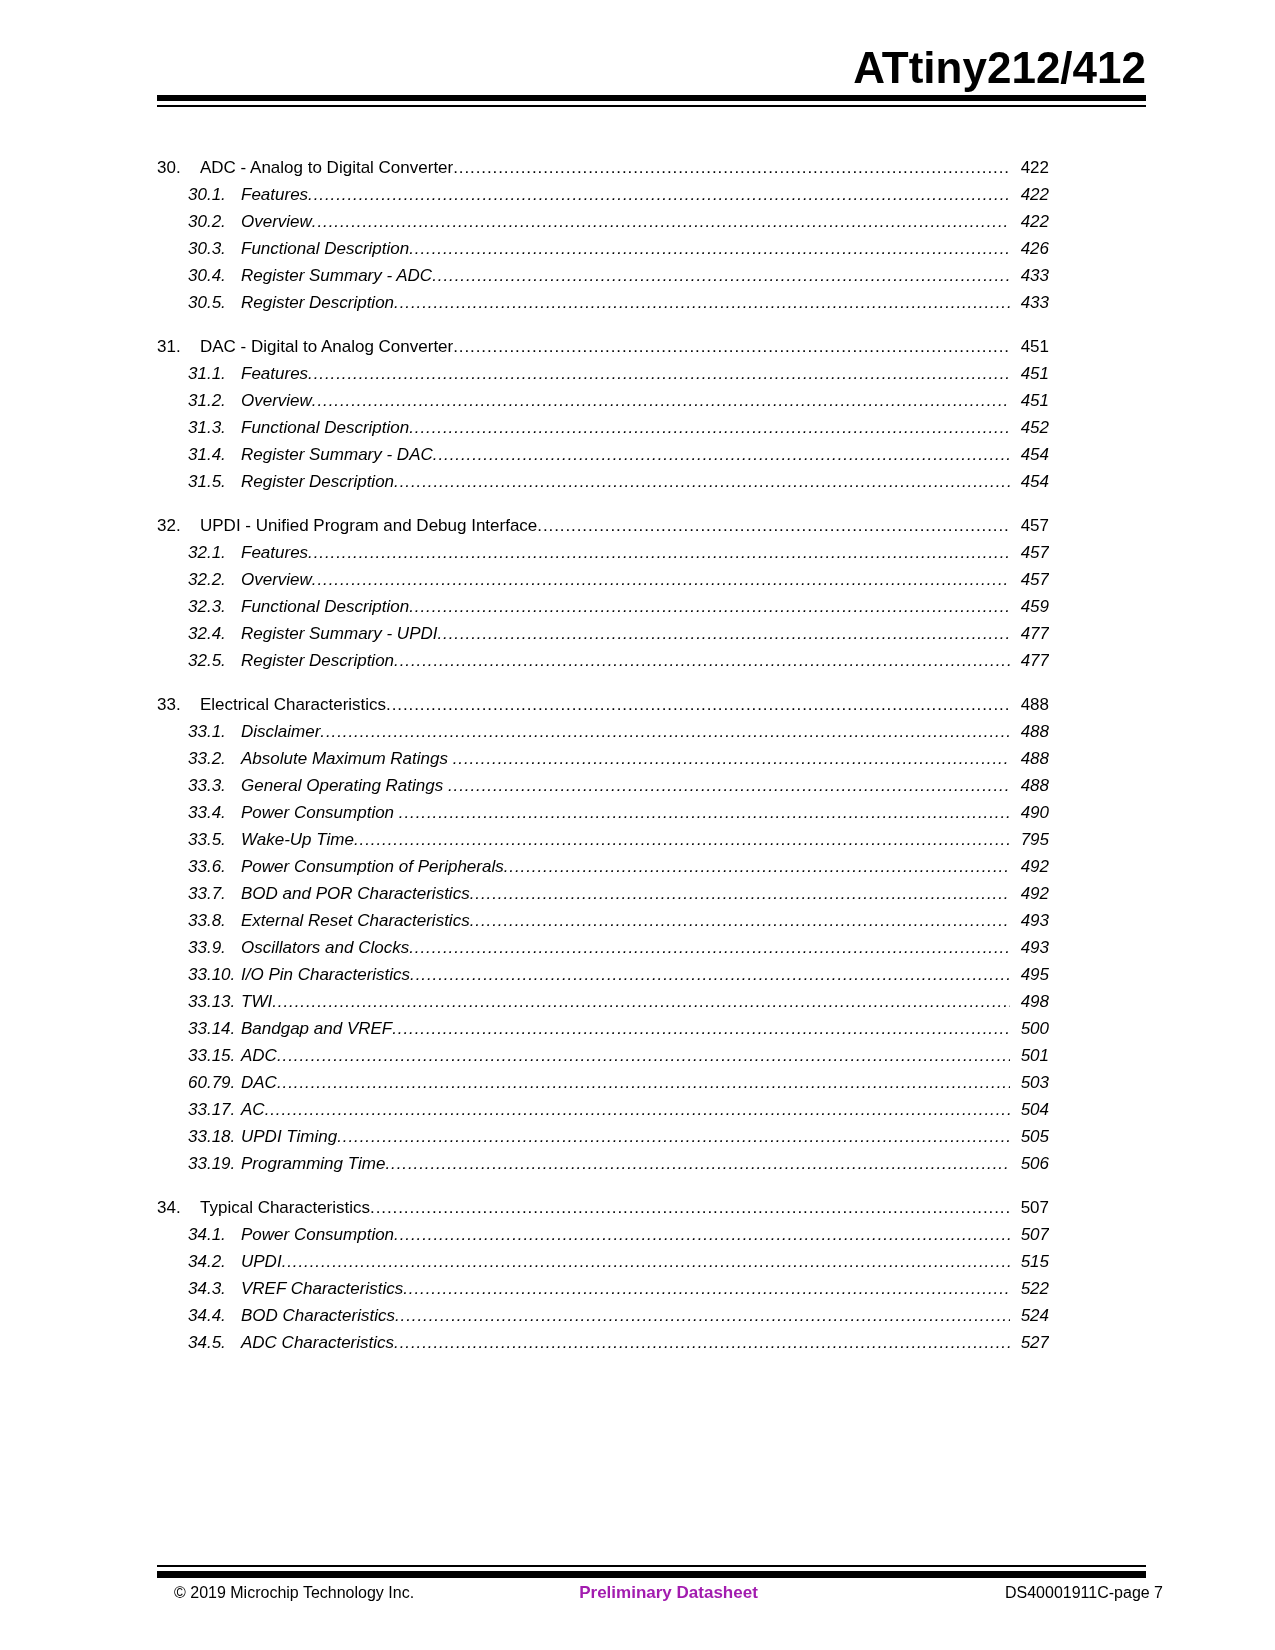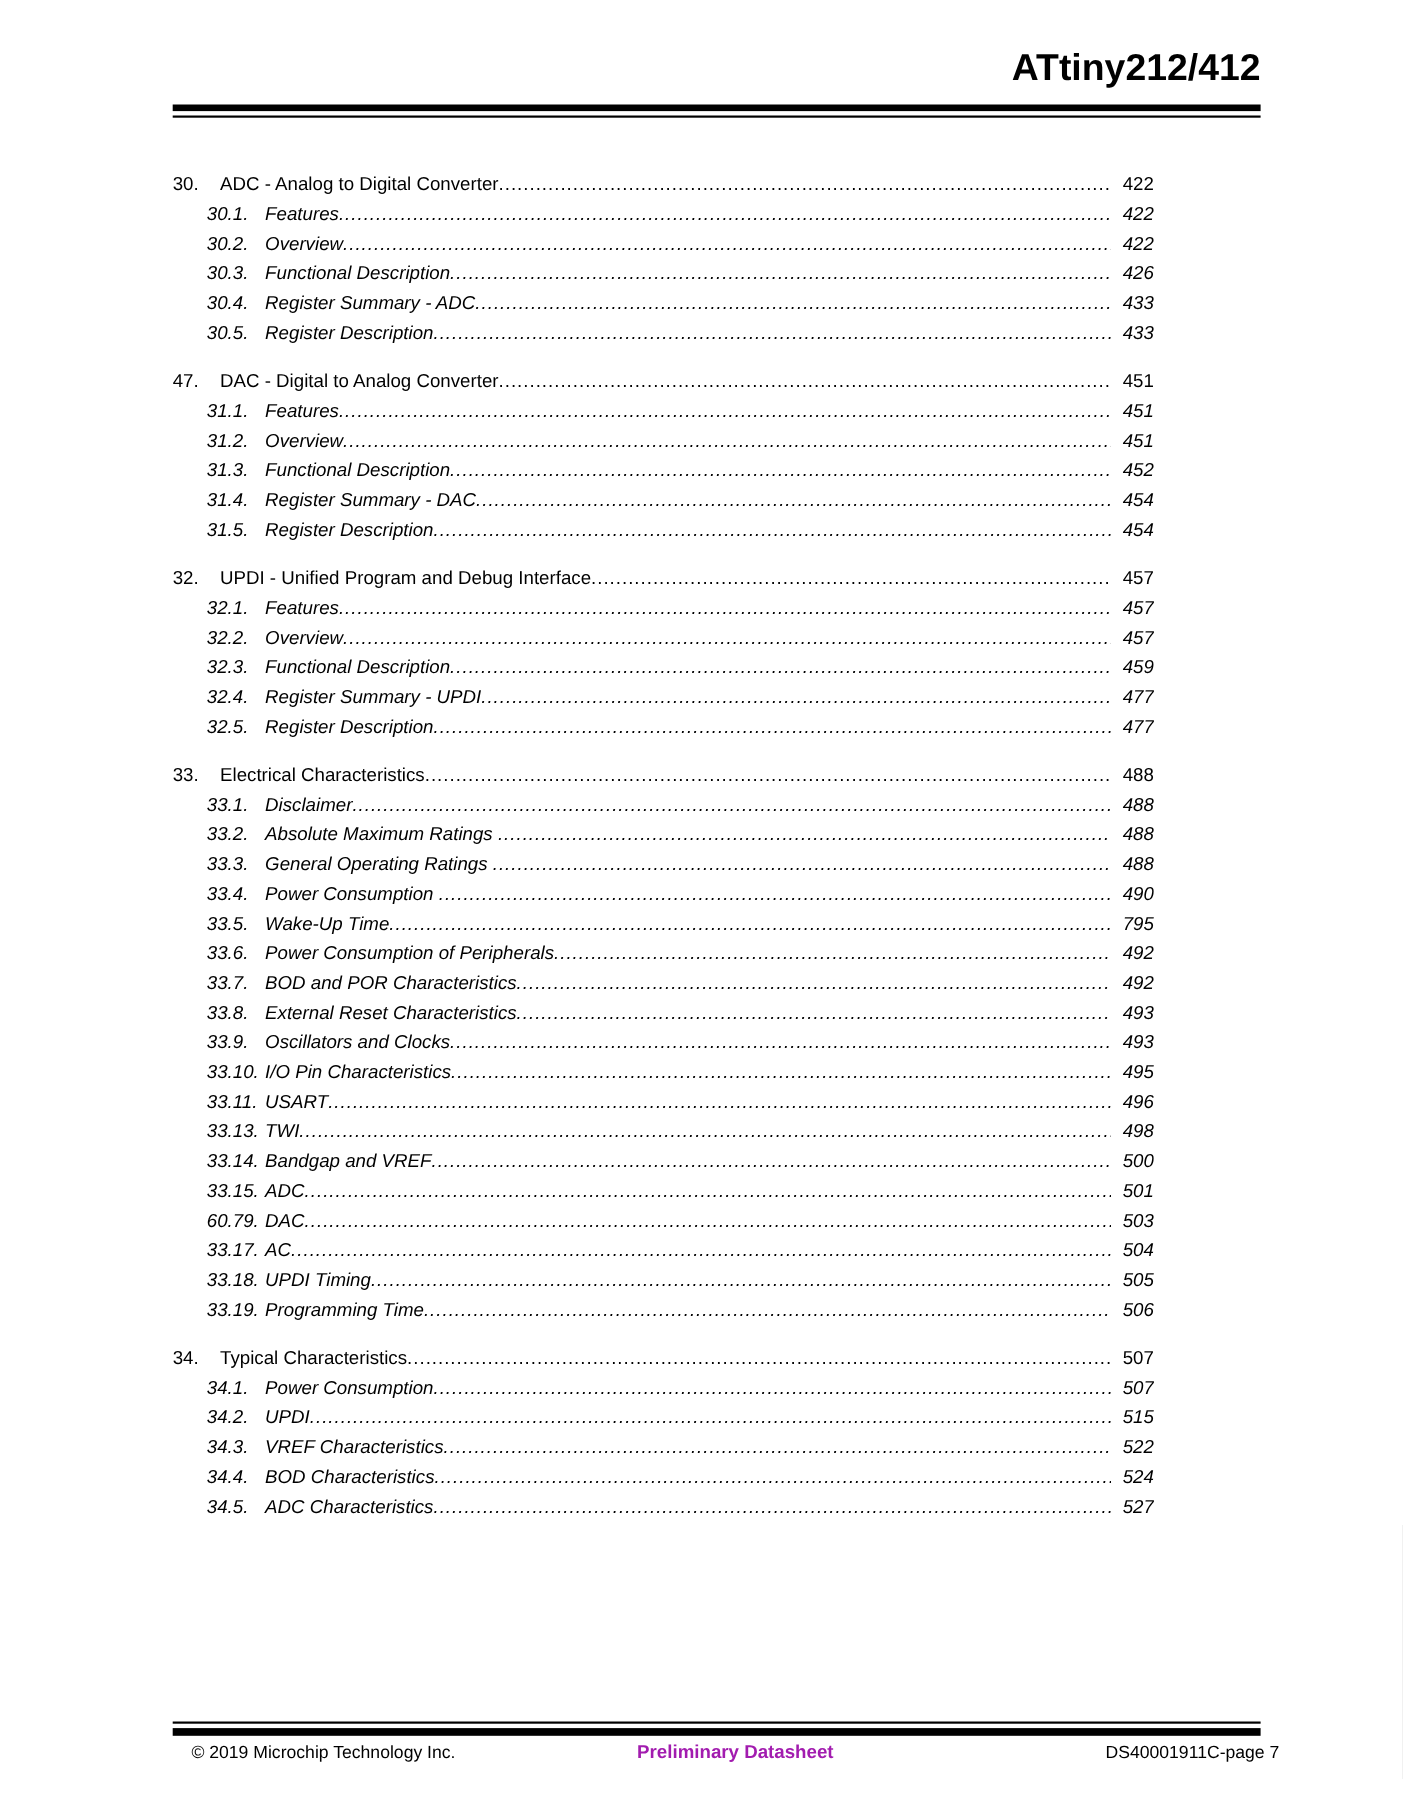--- a/index.html
+++ b/index.html
@@ -10,21 +10,21 @@
     background: #ffffff;
     font-family: "Liberation Sans", sans-serif;
     color: #000000;
     overflow: hidden;
   }
   
   .doc-title {
     position: absolute;
     top: 44px;
     right: 129px;
-    font-size: 34px;
+    font-size: 44px;
     font-weight: 700;
     line-height: 1.1;
     white-space: nowrap;
   }
   .rule { position: absolute; left: 157px; width: 989px; background: #000000; }
   .rule-header-thick { top: 95px;  height: 6px; }
   .rule-header-thin  { top: 105px; height: 2px; }
   
   .toc {
     position: absolute;
@@ -121,21 +121,21 @@
     <span class="toc-dots"></span>
     <span class="toc-page">433</span>
   </div>
       <div class="toc-row level-2">
     <span class="toc-num">30.5.</span>
     <span class="toc-title">Register Description</span>
     <span class="toc-dots"></span>
     <span class="toc-page">433</span>
   </div>
       <div class="toc-row level-1">
-    <span class="toc-num">47.</span>
+    <span class="toc-num">31.</span>
     <span class="toc-title">DAC - Digital to Analog Converter</span>
     <span class="toc-dots"></span>
     <span class="toc-page">451</span>
   </div>
       <div class="toc-row level-2">
     <span class="toc-num">31.1.</span>
     <span class="toc-title">Features</span>
     <span class="toc-dots"></span>
     <span class="toc-page">451</span>
   </div>
@@ -257,26 +257,20 @@
     <span class="toc-num">33.9.</span>
     <span class="toc-title">Oscillators and Clocks</span>
     <span class="toc-dots"></span>
     <span class="toc-page">493</span>
   </div>
       <div class="toc-row level-2">
     <span class="toc-num">33.10.</span>
     <span class="toc-title">I/O Pin Characteristics</span>
     <span class="toc-dots"></span>
     <span class="toc-page">495</span>
-  </div>
-      <div class="toc-row level-2">
-    <span class="toc-num">33.11.</span>
-    <span class="toc-title">USART</span>
-    <span class="toc-dots"></span>
-    <span class="toc-page">496</span>
   </div>
       <div class="toc-row level-2">
     <span class="toc-num">33.13.</span>
     <span class="toc-title">TWI</span>
     <span class="toc-dots"></span>
     <span class="toc-page">498</span>
   </div>
       <div class="toc-row level-2">
     <span class="toc-num">33.14.</span>
     <span class="toc-title">Bandgap and VREF</span>

